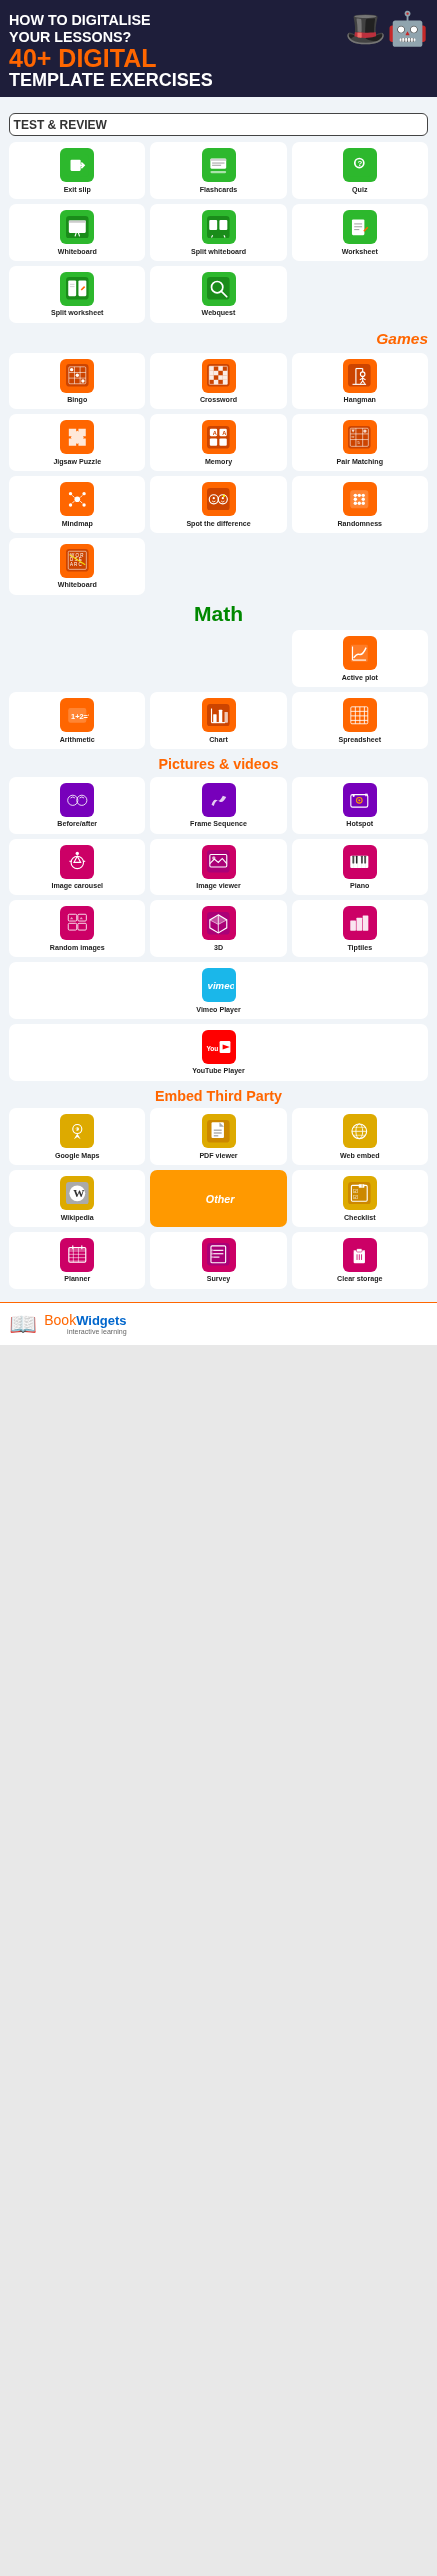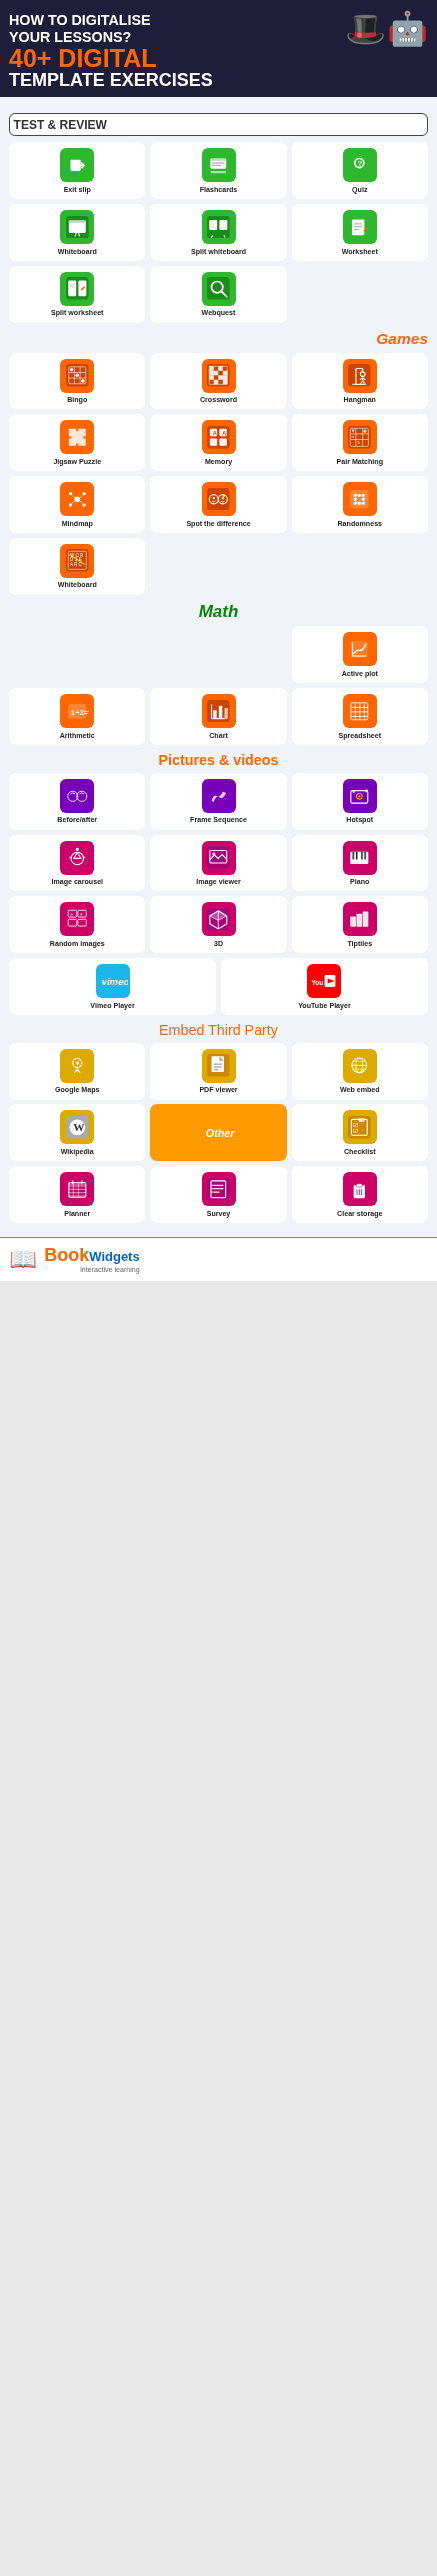--- a/index.html
+++ b/index.html
@@ -18,21 +18,21 @@
 
     
     .grid {
       display: grid;
       grid-template-columns: repeat(3, 1fr);
       gap: 4.8px;
       margin-bottom: 4.8px;
     }
     .grid-2 {
       display: grid;
-      grid-template-columns: repeat(2, 1fr);
+      grid-template-columns: repeat(1, 1fr);
       gap: 4.8px;
       margin-bottom: 4.8px;
     }
 
     
     .tile {
       border-radius: 7.1px;
       padding: 6px 4.8px 4.8px 4.8px;
       display: flex;
       flex-direction: column;
@@ -86,37 +86,36 @@
     
     .games-label {
       font-size: 15.5px;
       font-weight: 900;
       color: #ff6600;
       text-align: right;
       margin: 7.1px 0 4.8px 0;
       font-style: italic;
     }
     .math-label {
-      font-size: 17px;
+      font-size: 21px;
       font-weight: 900;
       color: #008800;
       text-align: center;
       margin: 7.1px 0 4.8px 0;
-      font-style: italic;
     }
     .pictures-label {
       font-size: 14.3px;
       font-weight: 700;
       color: #ff6600;
       text-align: center;
       margin: 7.1px 0 4.8px 0;
     }
     .embed-label {
       font-size: 14.3px;
-      font-weight: 400;
+      font-weight: 700;
       color: #ff6600;
       text-align: center;
       margin: 7.1px 0 4.8px 0;
     }
 
     
     .section-title-box {
       border: 1.8px solid #444;
       border-radius: 6px;
       text-align: left;
@@ -806,18 +805,18 @@
       <span class="tile-label">Clear storage</span>
     </div>
   </div>
 
 </div>
 
 <div class="footer">
   <div style="font-size:22.6px; margin-right:7.1px;">📖</div>
   <div>
     <div>
-      <span style="color:#ff6600; font-size:18px; font-weight:700;">Book</span><span style="color:#0066cc; font-size:13px; font-weight:900;">Widgets</span>
+      <span style="color:#ff6600; font-size:14px; font-weight:400;">Book</span><span style="color:#0066cc; font-size:13px; font-weight:900;">Widgets</span>
     </div>
     <span class="footer-text-sub">interactive learning</span>
   </div>
 </div>
 
 
 </body></html>

